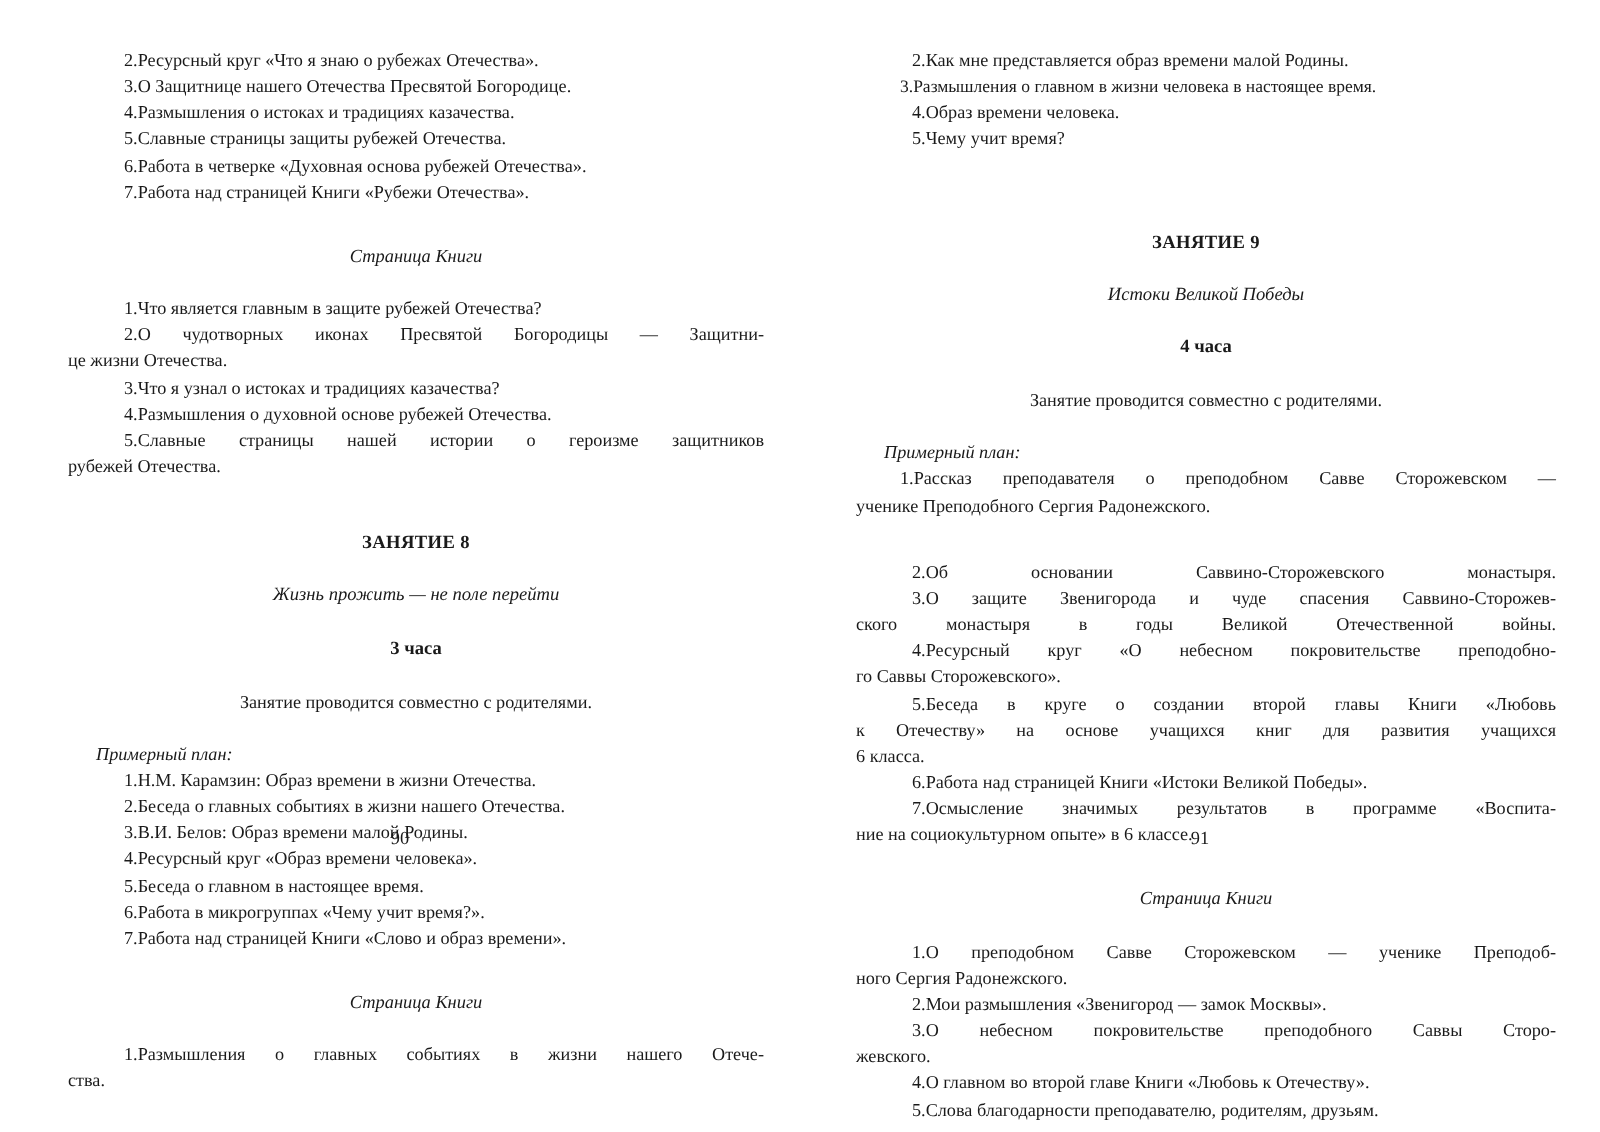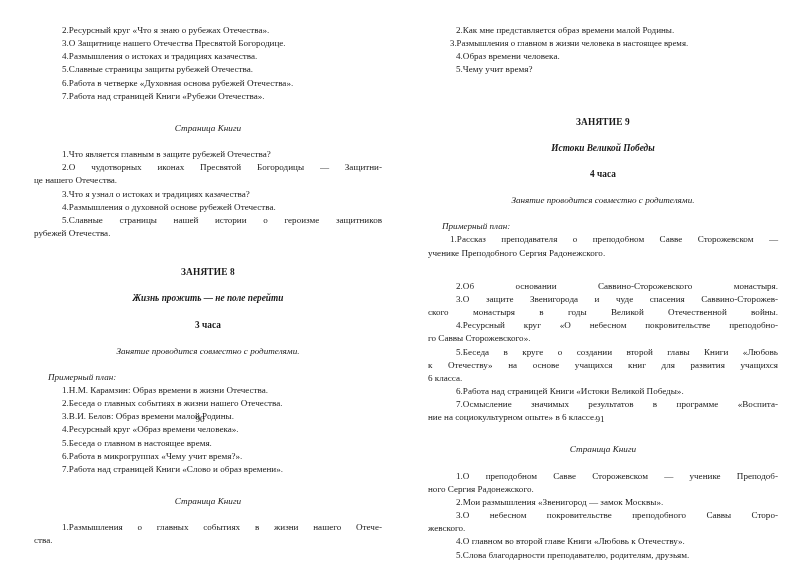--- a/index.html
+++ b/index.html
@@ -78,29 +78,28 @@
 
   
   .center { text-align: center; }
   .heading-bold {
     font-weight: bold;
     letter-spacing: 0.2px;
     font-size: 9.3px;
   }
   .heading-italic {
     font-style: italic;
-    font-weight: bold;
+    font-weight: normal;
     font-size: 9.3px;
   }
   .hours {
     font-weight: bold;
     font-size: 9.3px;
   }
   .note-italic {
-    font-style: italic;
     font-size: 9.1px;
   }
   .section-italic {
     font-style: italic;
     font-size: 9.2px;
   }
   .plan-label {
     font-style: italic;
     font-size: 9.1px;
     text-indent: 14px;
@@ -159,21 +158,21 @@
       <div class="gap-l"></div>
       <div class="center section-italic">Страница Книги</div>
       <div class="gap-m"></div>
 
       <ul class="list">
         <li>
           <span class="li-line li-first"><span class="li-num">1.</span><span>Что является главным в защите рубежей Отечества?</span></span>
         </li>
         <li>
           <span class="li-line li-first justify-row" style="white-space:normal;"><span class="li-num">2.</span><span>О чудотворных иконах Пресвятой Богородицы — Защитни-</span></span>
-          <span class="cont">це нашего Отечества.</span>
+          <span class="cont">це жизни Отечества.</span>
         </li>
         <li>
           <span class="li-line li-first"><span class="li-num">3.</span><span>Что я узнал о истоках и традициях казачества?</span></span>
         </li>
         <li>
           <span class="li-line li-first"><span class="li-num">4.</span><span>Размышления о духовной основе рубежей Отечества.</span></span>
         </li>
         <li>
           <span class="li-line li-first justify-row" style="white-space:normal;"><span class="li-num">5.</span><span>Славные страницы нашей истории о героизме защитников</span></span>
           <span class="cont">рубежей Отечества.</span>

